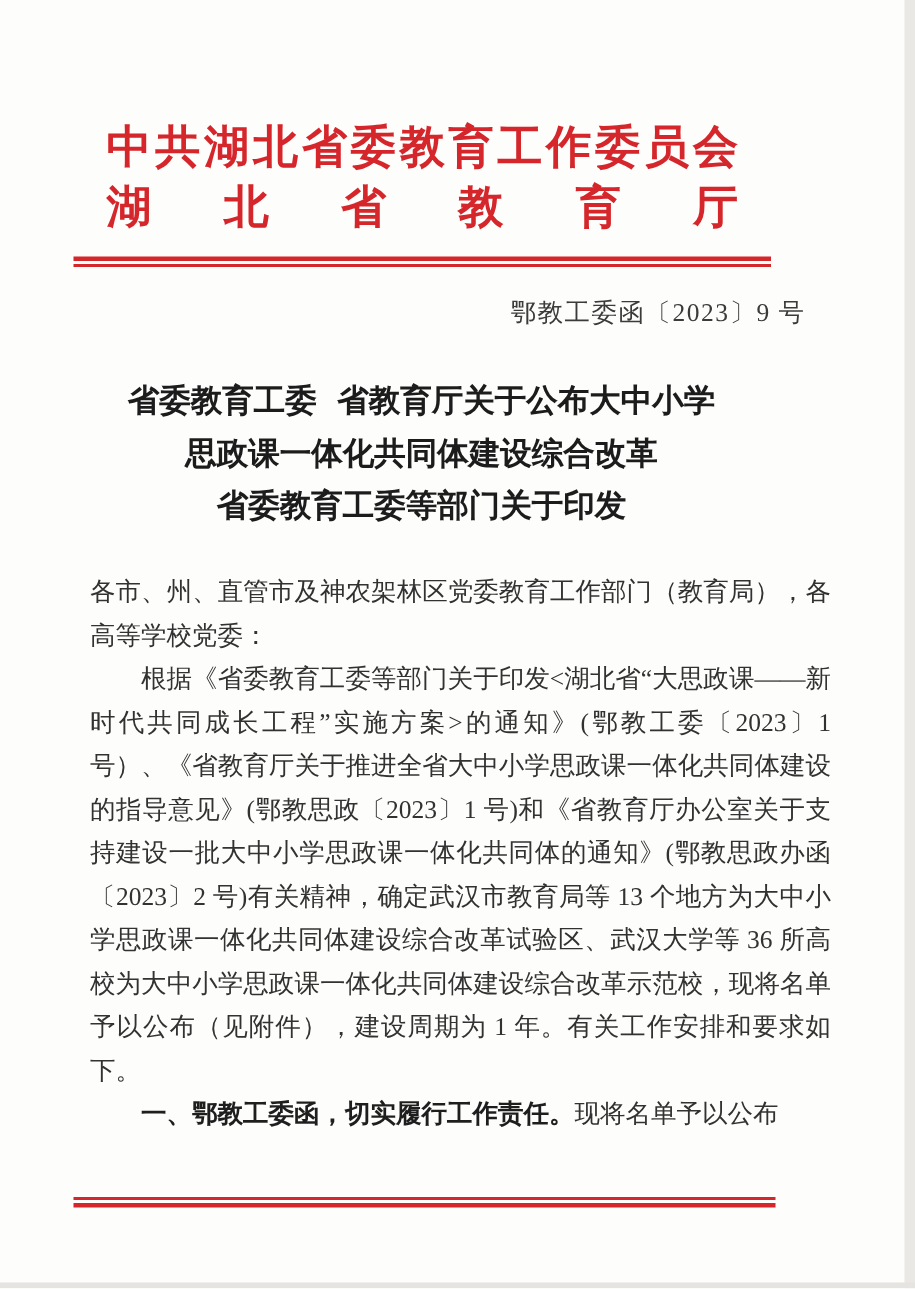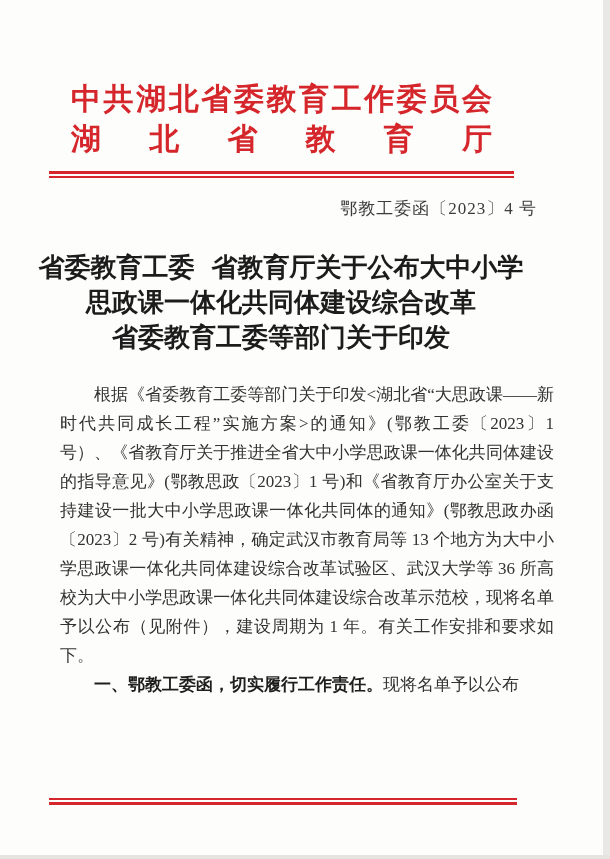--- a/index.html
+++ b/index.html
@@ -32,21 +32,21 @@
   }
 
   .doc-number{
     position:absolute;top:197px;right:73px;
     font-size:17px;color:#3b3b3b;letter-spacing:1px;white-space:nowrap;
   }
 
   .title{
     position:absolute;top:250px;left:0;width:562px;
     text-align:center;font-weight:bold;
-    font-size:26px;line-height:35px;color:#1c1c1c;
+    font-size:21px;line-height:35px;color:#1c1c1c;
     word-spacing:0.4em;
   }
 
   .body-text{
     position:absolute;top:380px;left:60px;width:494px;
     font-size:17px;line-height:29px;color:#323232;
     text-align:justify;
   }
   .body-text p{margin:0;}
   .indent{text-indent:2em;}
@@ -84,29 +84,30 @@
       <span>湖</span>
       <span>北</span>
       <span>省</span>
       <span>教</span>
       <span>育</span>
       <span>厅</span>
     </div>
 
   <div class="rule-top"></div>
 
-  <div class="doc-number">鄂教工委函〔2023〕4 号</div>
+  <div class="doc-number">鄂教工委函〔2023〕9 号</div>
 
   <div class="title">
     <div>省委教育工委 省教育厅关于公布大中小学</div>
     <div>思政课一体化共同体建设综合改革</div>
     <div>省委教育工委等部门关于印发</div>
   </div>
 
   <div class="body-text">
+    <p>各市、州、直管市及神农架林区党委教育工作部门（教育局），各高等学校党委：</p>
     <p class="indent">根据《省委教育工委等部门关于印发&lt;湖北省“大思政课——新时代共同成长工程”实施方案&gt;的通知》(鄂教工委〔2023〕1 号）、《省教育厅关于推进全省大中小学思政课一体化共同体建设的指导意见》(鄂教思政〔2023〕1 号)和《省教育厅办公室关于支持建设一批大中小学思政课一体化共同体的通知》(鄂教思政办函〔2023〕2 号)有关精神，确定武汉市教育局等 13 个地方为大中小学思政课一体化共同体建设综合改革试验区、武汉大学等 36 所高校为大中小学思政课一体化共同体建设综合改革示范校，现将名单予以公布（见附件），建设周期为 1 年。有关工作安排和要求如下。</p>
     <p class="indent"><span class="section-heading">一、鄂教工委函，切实履行工作责任。</span><span>现将名单予以公布</span></p>
   </div>
 
   <div class="rule-bottom"></div>
 
   <div class="edge-right"></div>
   <div class="edge-bottom"></div>
 
 </div>

